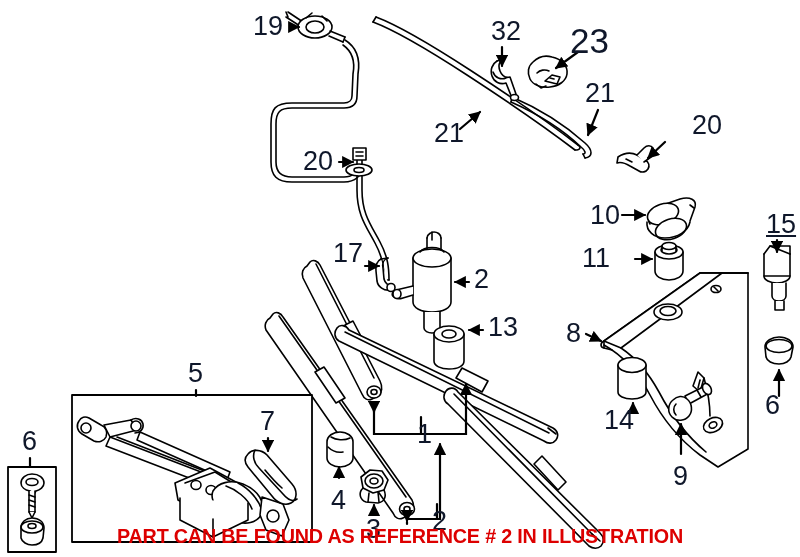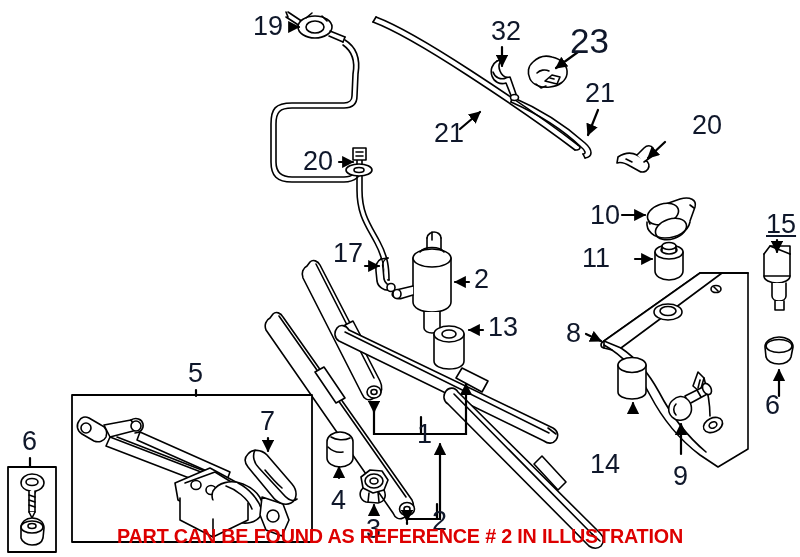--- a/index.html
+++ b/index.html
@@ -464,21 +464,21 @@
   <span class="callout" style="left:331px; top:487px; font-size:27px;">4</span>
   <span class="callout" style="left:188px; top:360px; font-size:27px;">5</span>
   <span class="callout" style="left:22px; top:428px; font-size:27px;">6</span>
   <span class="callout" style="left:260px; top:408px; font-size:27px;">7</span>
   <span class="callout" style="left:566px; top:320px; font-size:27px;">8</span>
   <span class="callout" style="left:673px; top:463px; font-size:27px;">9</span>
   <span class="callout" style="left:590px; top:202px; font-size:27px;">10</span>
   <span class="callout" style="left:582px; top:245px; font-size:27px;">11</span>
   <span class="callout" style="left:474px; top:266px; font-size:27px;">2</span>
   <span class="callout" style="left:488px; top:314px; font-size:27px;">13</span>
-  <span class="callout" style="left:590px; top:407px; font-size:27px;margin-top:44px;">14</span>
+  <span class="callout" style="left:604px; top:407px; font-size:27px;">14</span>
   <span class="callout" style="left:766px; top:211px; font-size:27px;text-decoration:underline;">15</span>
   <span class="callout" style="left:765px; top:392px; font-size:27px;">6</span>
   <span class="callout" style="left:333px; top:240px; font-size:27px;">17</span>
   <span class="callout" style="left:303px; top:148px; font-size:27px;">20</span>
   <span class="callout" style="left:253px; top:13px; font-size:27px;">19</span>
   <span class="callout" style="left:653px; top:112px; font-size:27px;margin-left:39px;">20</span>
   <span class="callout" style="left:434px; top:120px; font-size:27px;">21</span>
   <span class="callout" style="left:585px; top:80px; font-size:27px;">21</span>
   <span class="callout" style="left:491px; top:18px; font-size:27px;">32</span>
   <span class="callout" style="left:570px; top:23px; font-size:35px;text-align:center;">23</span>

